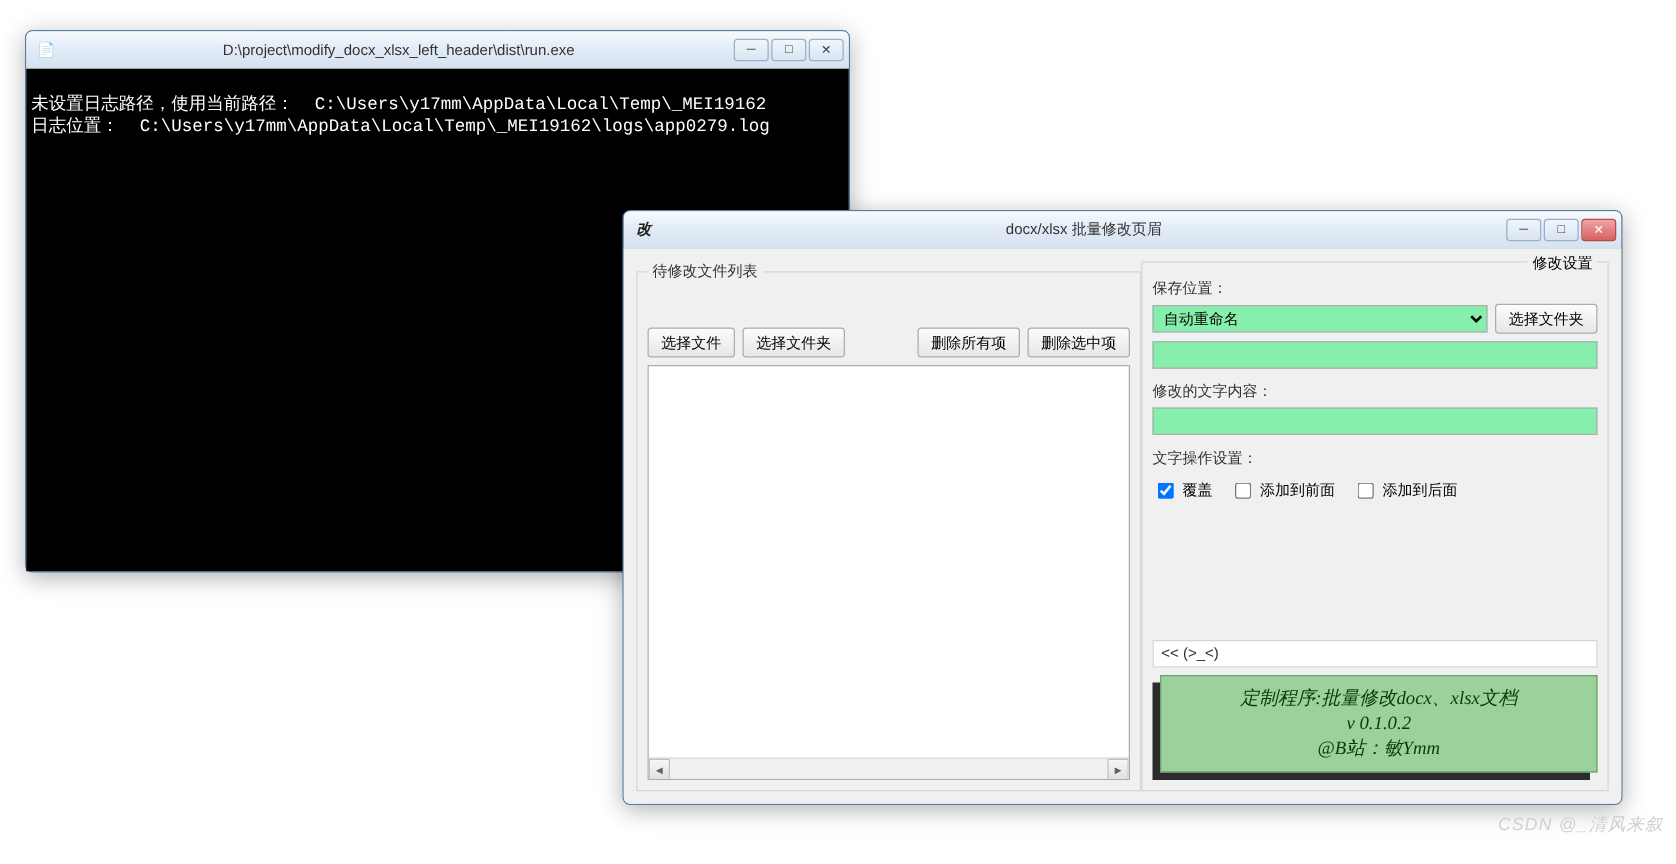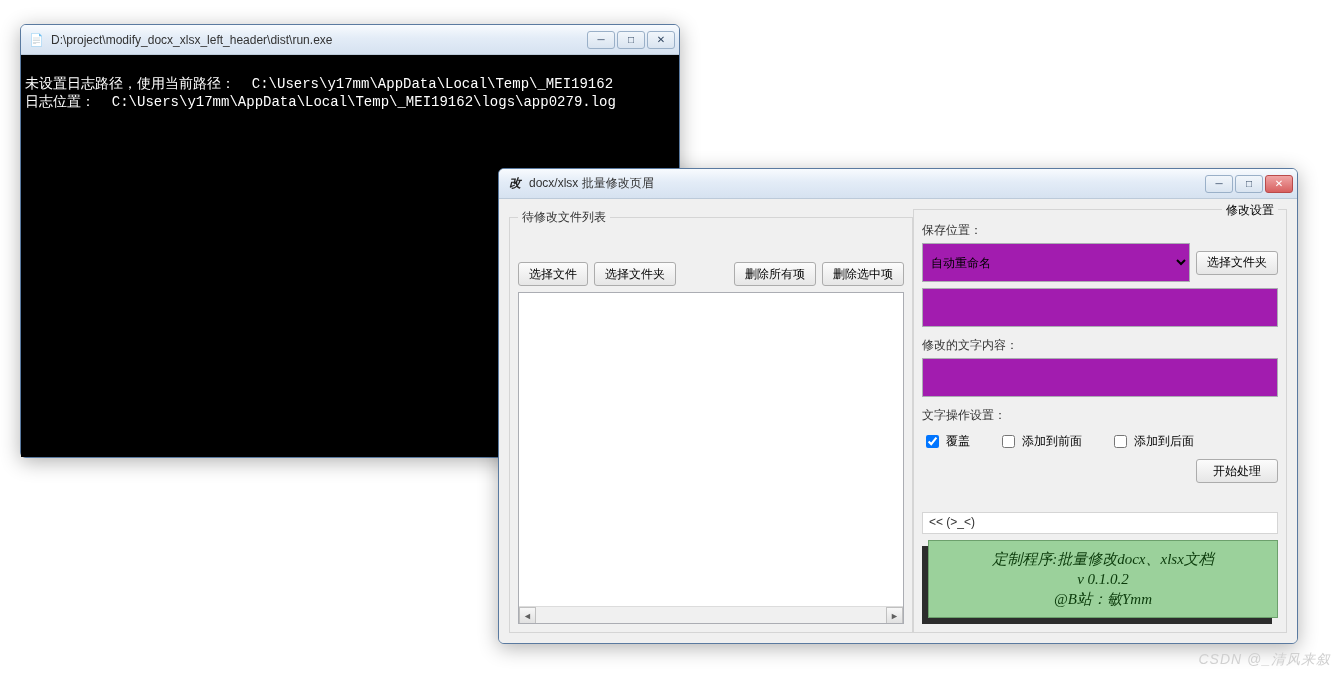--- a/index.html
+++ b/index.html
@@ -28,21 +28,21 @@
     background: linear-gradient(#f8fbfe, #e3ecf7 45%, #d6e2f0);
     border-top-left-radius: 5px;
     border-top-right-radius: 5px;
     border-bottom: 1px solid #bccad9;
   }
   .titlebar .icon {
     width: 16px; height: 16px; margin-right: 6px;
     display:flex; align-items:center; justify-content:center;
     font-size:12px;
   }
-  .titlebar .title { flex: 1; color: #333; white-space: nowrap; overflow:hidden; }
+  .titlebar .title { flex: 1; color: #333; white-space: nowrap; overflow:hidden;text-align:center; }
   .win-controls { display: flex; gap: 2px; margin-right: 2px; }
   .win-btn {
     width: 28px; height: 18px;
     border: 1px solid #9ab0c8;
     border-radius: 3px;
     background: linear-gradient(#f1f6fb, #d9e4f0);
     display:flex; align-items:center; justify-content:center;
     font-size:10px; color:#304560; cursor:pointer;
   }
   .win-btn.close-red {
@@ -114,30 +114,30 @@
   }
   .scroll-btn {
     width:17px; height:17px; background:linear-gradient(#f7f7f7,#e1e1e1);
     border:1px solid #c0c0c0; display:flex;align-items:center;justify-content:center;
     font-size:9px; color:#606060;
   }
   .right-legend { position:absolute; top:-8px; right:8px; background:#f0f0f0; padding:0 4px; }
   .field-label { color:#333; margin:4px 0 4px 0; }
   .row { display:flex; gap:6px; align-items:center; margin-bottom:6px; }
   select, input[type=text] {
-    height: 39px;
+    height: 22px;
     border:1px solid #abadb3;
-    background:#a21caf;
+    background:#86efac;
     padding:0 4px;
     font-size:12px;
     font-family: inherit;
   }
   select { flex:1; }
   .full { width:100%; }
-  .cb-row { display:flex; gap:28px; align-items:center; margin:4px 0 8px 0; }
+  .cb-row { display:flex; gap:14px; align-items:center; margin:4px 0 8px 0; }
   .cb-row label { display:flex; align-items:center; gap:4px; }
   input[type=checkbox] { width:13px; height:13px; }
   .right-actions { display:flex; justify-content:flex-end; }
   .status-area {
     position: relative;
     border:1px solid #d5d5d5;
     height: 22px;
     padding: 2px 6px;
     background:#fff;
     color:#333;
@@ -237,23 +237,20 @@
         <label>
           <input type="checkbox" style="">
           <span>添加到前面</span>
         </label>
         <label>
           <input type="checkbox" style="">
           <span>添加到后面</span>
         </label>
       </div>
 
-      <div class="right-actions">
-        <button class="btn" style="padding:0 16px;">开始处理</button>
-      </div>
 
       <div style="flex:1"></div>
 
       <div class="status-area">&lt;&lt; (&gt;_&lt;)</div>
 
       <div class="promo-box">
         <div>定制程序:批量修改docx、xlsx文档</div>
         <div>v 0.1.0.2</div>
         <div>@B站：敏Ymm</div>
       </div>

